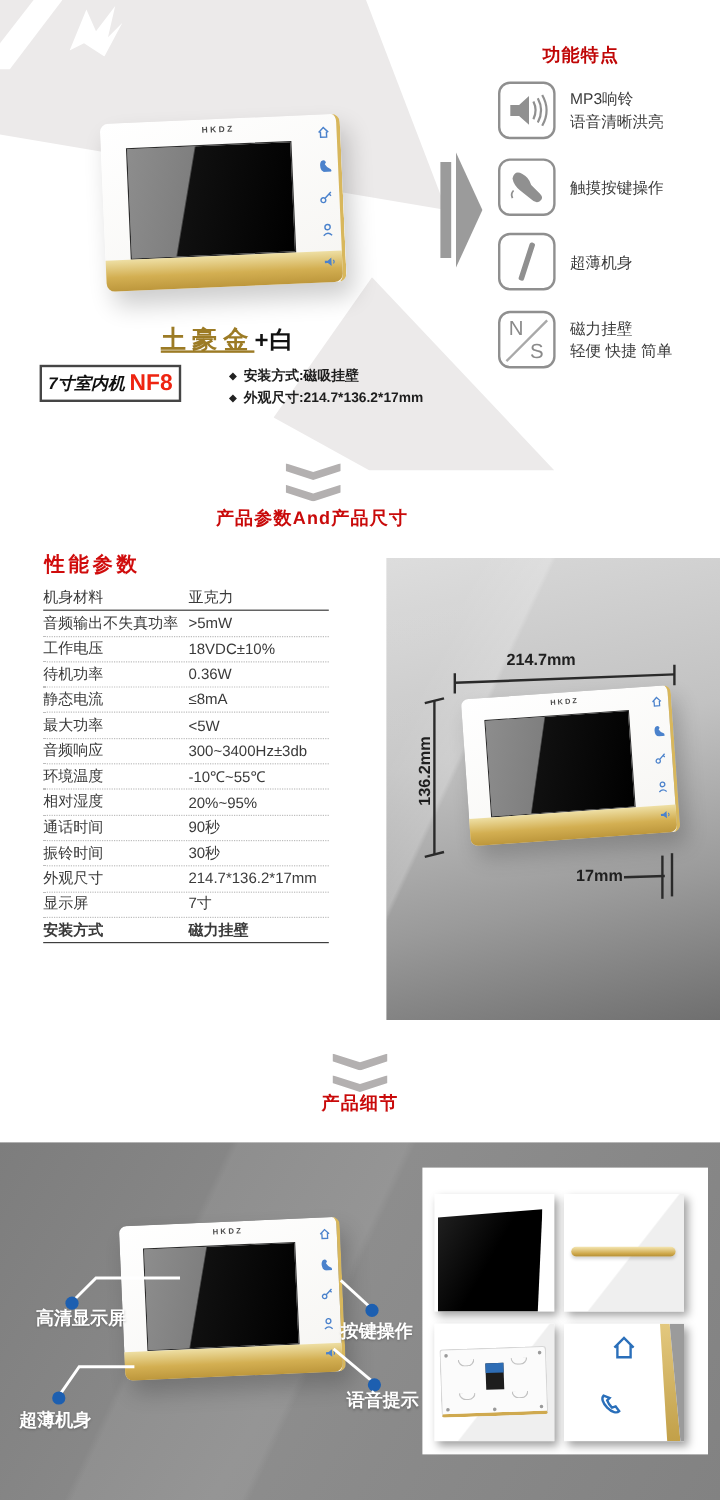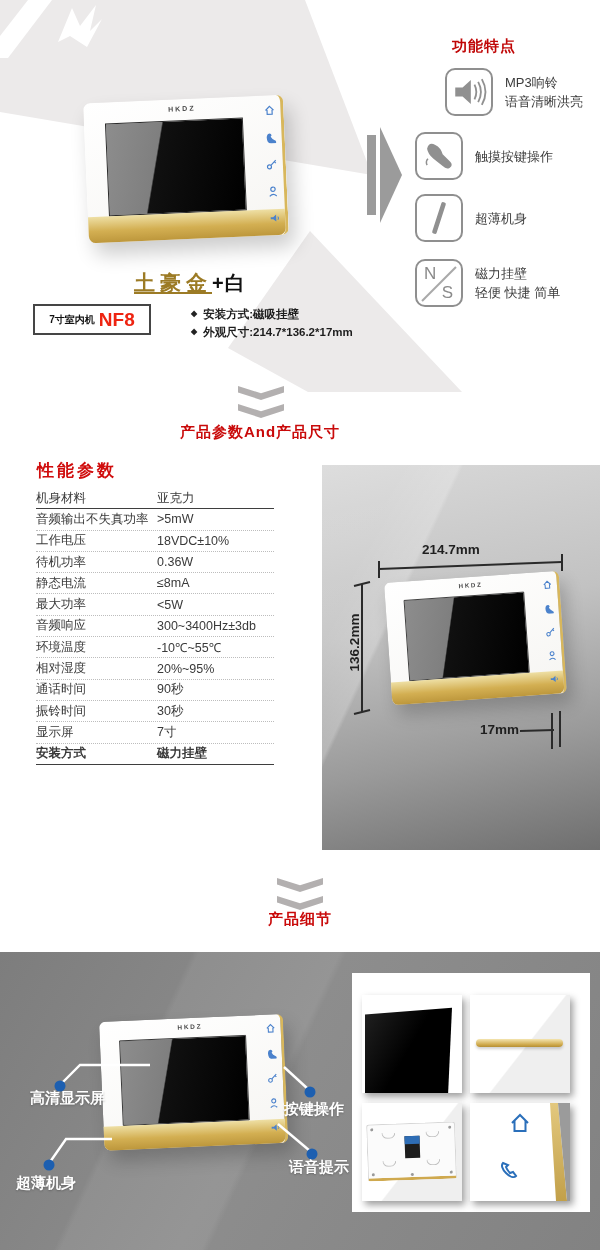--- a/index.html
+++ b/index.html
@@ -32,21 +32,21 @@
   .device.diagram{left:62px;top:118px;transform:scale(0.875) rotate(-4deg);transform-origin:top left;}
   .device.detail{left:99px;top:70px;transform:scale(0.92) rotate(-2.5deg);transform-origin:top left;}
 
   
   .hero-title{position:absolute;left:134px;top:269px;white-space:nowrap;}
   .hero-title .gold{font-family:"DejaVu Serif","Liberation Serif",serif;font-weight:bold;
                     font-size:21px;color:#9c7b25;letter-spacing:5px;text-decoration:underline;}
   .hero-title .plus{font-size:20px;font-weight:bold;color:#111;letter-spacing:1px;}
   .model-box{position:absolute;left:33px;top:304px;width:118px;height:31px;border:2px solid #454545;
              background:#fff;display:flex;align-items:center;justify-content:center;gap:4px;}
-  .model-box .prefix{font-size:10px;font-weight:bold;color:#111;}
+  .model-box .prefix{font-size:14px;font-weight:bold;color:#111;font-style:italic;}
   .model-box .code{font-size:19px;font-weight:bold;color:#ee2411;}
   .hero-bullets{position:absolute;left:191px;top:305px;font-size:11.5px;font-weight:bold;color:#1d1d1d;line-height:18px;}
   .hero-bullets .row{display:flex;align-items:center;gap:6px;}
   .hero-bullets .dia{font-size:8px;color:#222;}
 
   
   .feat-title{position:absolute;left:452px;top:37px;font-size:15px;font-weight:bold;color:#c00606;letter-spacing:1px;}
   .ff-bar{position:absolute;left:367px;top:135px;width:9px;height:80px;background:#9b9b9b;}
   .ff-tri{position:absolute;left:380px;top:127px;width:0;height:0;
           border-left:22px solid #9b9b9b;border-top:48px solid transparent;border-bottom:48px solid transparent;}
@@ -171,21 +171,21 @@
     <div class="row">
       <span class="dia">◆</span>
       <span>外观尺寸:214.7*136.2*17mm</span>
     </div>
   </div>
 
   <div class="feat-title">功能特点</div>
   <div class="ff-bar"></div>
   <div class="ff-tri"></div>
 
-  <div class="feat-row" style="top:68px;margin-left:30px;">
+  <div class="feat-row" style="top:68px;">
     <div class="feat-ico">
       <svg viewBox="0 0 48 48">
           <path fill="#909090" d="M9 19 h8 l9 -8 v26 l-9 -8 h-8 z"></path>
           <path fill="none" stroke="#909090" stroke-width="2" d="M30 16 q4 8 0 16 M34 13 q6 11 0 22 M38 10 q8 14 0 28"></path>
         </svg>
     </div>
     <div class="feat-txt">
       <div>MP3响铃</div>
       <div>语音清晰洪亮</div>
     </div>
@@ -270,20 +270,24 @@
         <span class="k">相对湿度</span>
         <span class="v">20%~95%</span>
       </div>
     <div class="spec-row">
         <span class="k">通话时间</span>
         <span class="v">90秒</span>
       </div>
     <div class="spec-row">
         <span class="k">振铃时间</span>
         <span class="v">30秒</span>
+      </div>
+    <div class="spec-row">
+        <span class="k">外观尺寸</span>
+        <span class="v">214.7*136.2*17mm</span>
       </div>
     <div class="spec-row">
         <span class="k">显示屏</span>
         <span class="v">7寸</span>
       </div>
     <div class="spec-row last">
         <span class="k">安装方式</span>
         <span class="v">磁力挂壁</span>
       </div>
   </div>

